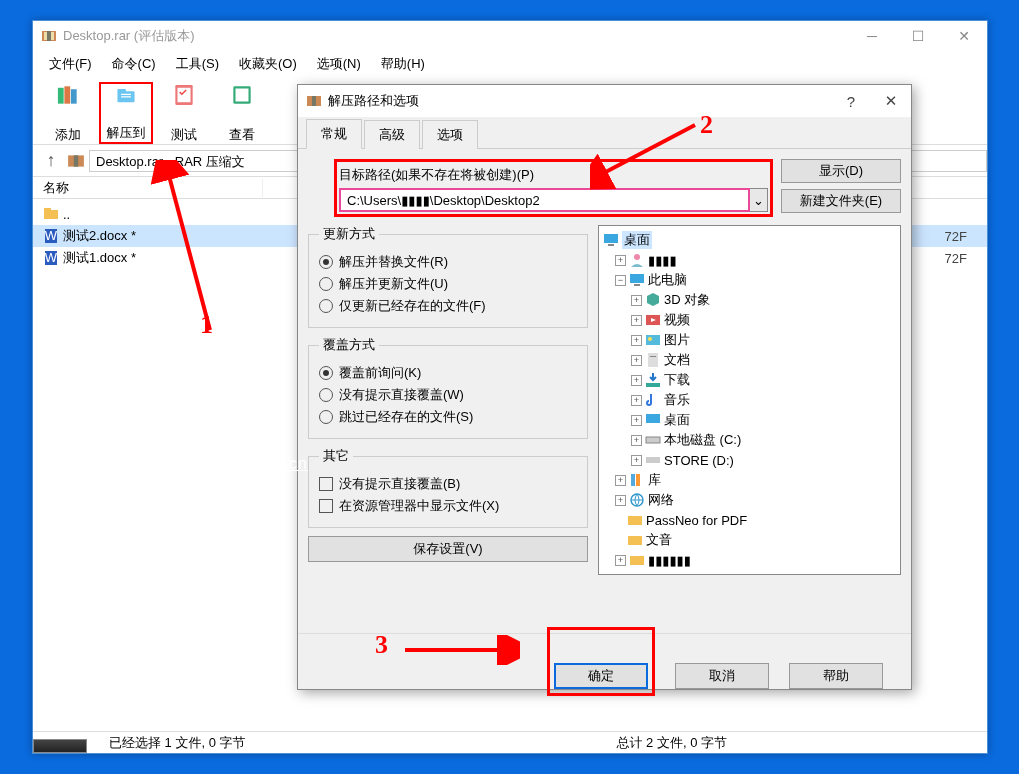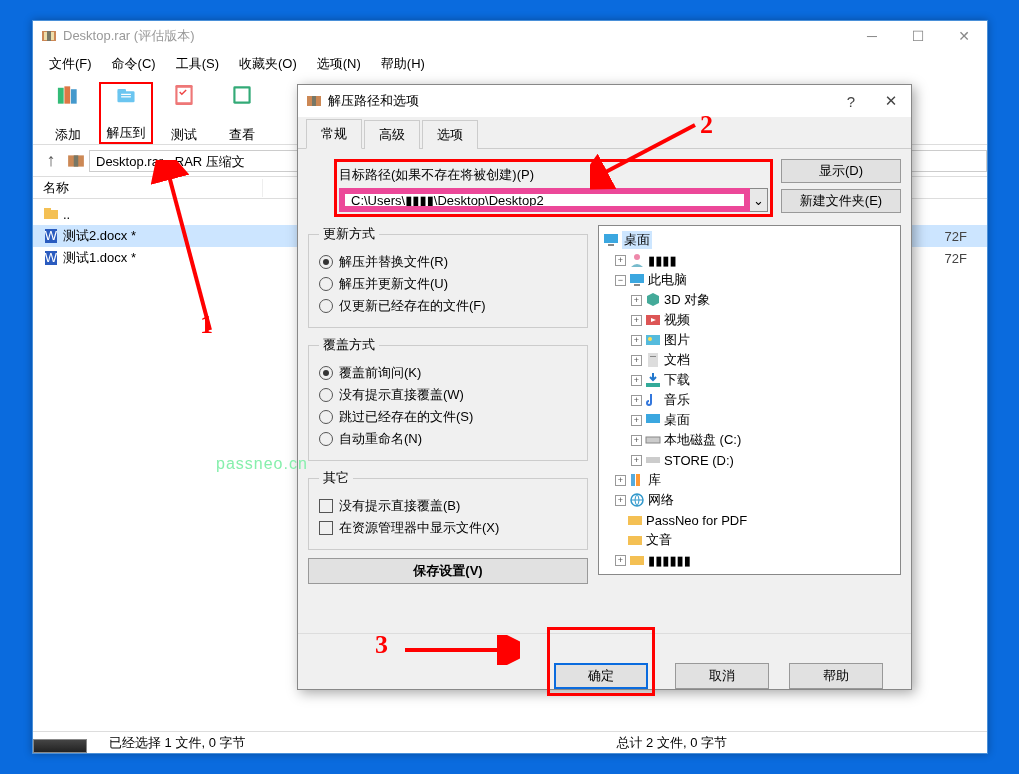--- a/index.html
+++ b/index.html
@@ -44,21 +44,21 @@
 .dlg-ctl { width: 40px; height: 32px; display: flex; align-items: center; justify-content: center; color: #444; font-size: 15px; }
 
 .tabs { height: 32px; display: flex; align-items: end; padding-left: 8px; border-bottom: 1px solid #ccc; }
 .tab { padding: 5px 14px; border: 1px solid #ccc; border-bottom: none; background: #f0f0f0; margin-right: 2px; position: relative; top: 1px; }
 .tab.active { background: #f0f0f0; border-bottom: 1px solid #f0f0f0; }
 
 .dlg-body { padding: 10px; display: flex; flex-direction: column; gap: 8px; }
 .path-row { display: flex; gap: 8px; align-items: flex-start; }
 .path-group { flex: 1; display: flex; flex-direction: column; gap: 2px; margin-left: 26px; }
 .path-label { padding: 2px 0; }
-.path-input { height: 24px; border: 6px solid #ec4899; padding: 2px 6px; background: #fff; }
+.path-input { height: 24px; border: 2px solid #ec4899; padding: 2px 6px; background: #fff; }
 .highlight-box { border: 3px solid red; padding: 2px; }
 .side-btns { display: flex; flex-direction: column; gap: 6px; width: 120px; }
 .side-btns button, .dlg-foot button { height: 26px; border: 1px solid #999; background: #e1e1e1; padding: 0 14px; }
 .side-btns button.small { height: 24px; }
 
 .middle { display: flex; gap: 10px; }
 .left-opts { width: 280px; display: flex; flex-direction: column; gap: 8px; }
 fieldset.group { border: 1px solid #ccc; padding: 8px 10px 10px 10px; }
 fieldset.group legend { padding: 0 4px; }
 .radio-row, .check-row { display: flex; align-items: center; gap: 6px; height: 22px; }
@@ -66,30 +66,30 @@
 .radio { border-radius: 50%; position: relative; }
 .radio.checked::after { content:''; position:absolute; left:3px; top:3px; width:6px; height:6px; background:#333; border-radius:50%; }
 .check { }
 
 .tree { flex: 1; border: 1px solid #888; background: #fff; height: 350px; overflow: auto; padding: 4px; }
 .tree-node { display: flex; align-items: center; gap: 3px; height: 20px; padding-left: var(--indent,0); font-size: 12px; }
 .tree-exp { width: 11px; height: 11px; border: 1px solid #999; display:flex; align-items:center; justify-content:center; font-size:9px; color:#555; line-height:1; }
 .tree-icon { width: 16px; height: 16px; }
 .tree-node.root > span.label { background:#cde6ff; padding: 0 2px; }
 
-.save-settings { width: 280px; height: 26px; border: 1px solid #999; background: #e1e1e1; font-weight: bold; }
+.save-settings { width: 280px; height: 26px; border: 1px solid #999; background: #e1e1e1; }
 
 .dlg-foot { position: absolute; bottom: 0; left: 0; right: 0; height: 56px; display: flex; align-items: center; justify-content: flex-end; gap: 20px; padding-right: 28px; border-top: 1px solid #ddd; background:#f0f0f0; }
 .dlg-foot button { width: 94px; margin-top: 29px; }
 .ok-btn-wrap { border: 3px solid red; padding: 4px; }
 .ok-btn { border: 2px solid #0a6bde !important; background: #e1e1e1; }
 
 .arrow-svg { position: absolute; pointer-events: none; }
 .ann-num { position: absolute; color: red; font-size: 26px; font-weight: bold; font-family: serif; }
-.watermark { position: absolute; left: 216px; top: 455px; color: #86efac; font-size: 16px; letter-spacing: 1px; }
+.watermark { position: absolute; left: 216px; top: 455px; color: #ffffff; font-size: 16px; letter-spacing: 1px; text-decoration: underline; }
 .taskbar-peek { position: absolute; left: 33px; bottom: 21px; width: 54px; height: 14px; background: linear-gradient(#444,#222); border:1px solid #888; }
 </style>
 </head>
 <body>
 
 <div class="main-window">
   <div class="titlebar">
     <svg class="titlebar-icon" viewBox="0 0 16 16">
         <rect x="1" y="3" width="14" height="10" fill="#c85"></rect>
         <rect x="3" y="4" width="10" height="8" fill="#eda"></rect>
@@ -242,24 +242,20 @@
               <span>覆盖前询问(K)</span>
             </div>
           <div class="radio-row">
               <span class="radio"></span>
               <span>没有提示直接覆盖(W)</span>
             </div>
           <div class="radio-row">
               <span class="radio"></span>
               <span>跳过已经存在的文件(S)</span>
             </div>
-          <div class="radio-row">
-              <span class="radio"></span>
-              <span>自动重命名(N)</span>
-            </div>
         </fieldset>
         <fieldset class="group">
           <legend>其它</legend>
           <div class="check-row">
               <span class="check"></span>
               <span>没有提示直接覆盖(B)</span>
             </div>
           <div class="check-row">
               <span class="check"></span>
               <span>在资源管理器中显示文件(X)</span>

